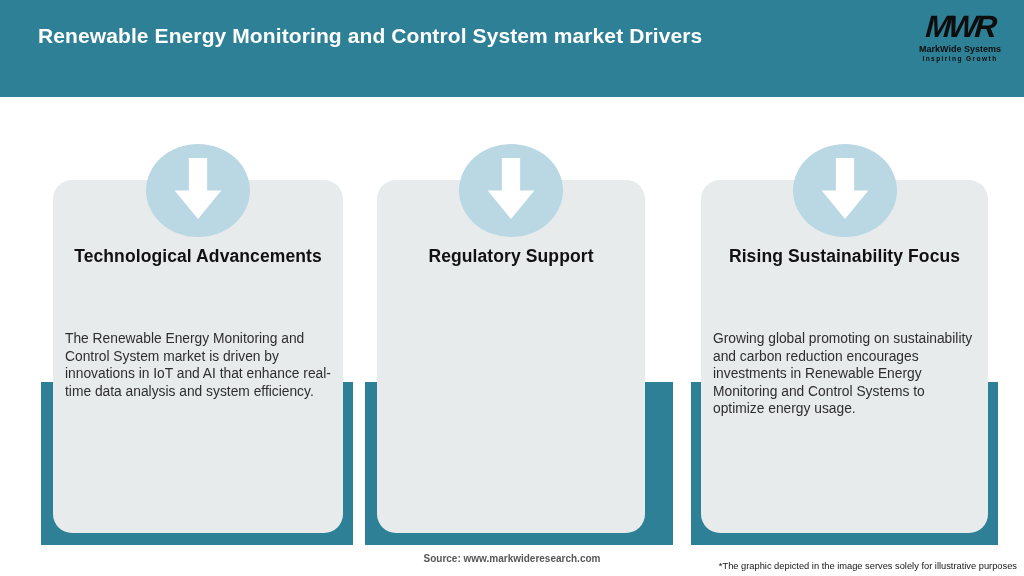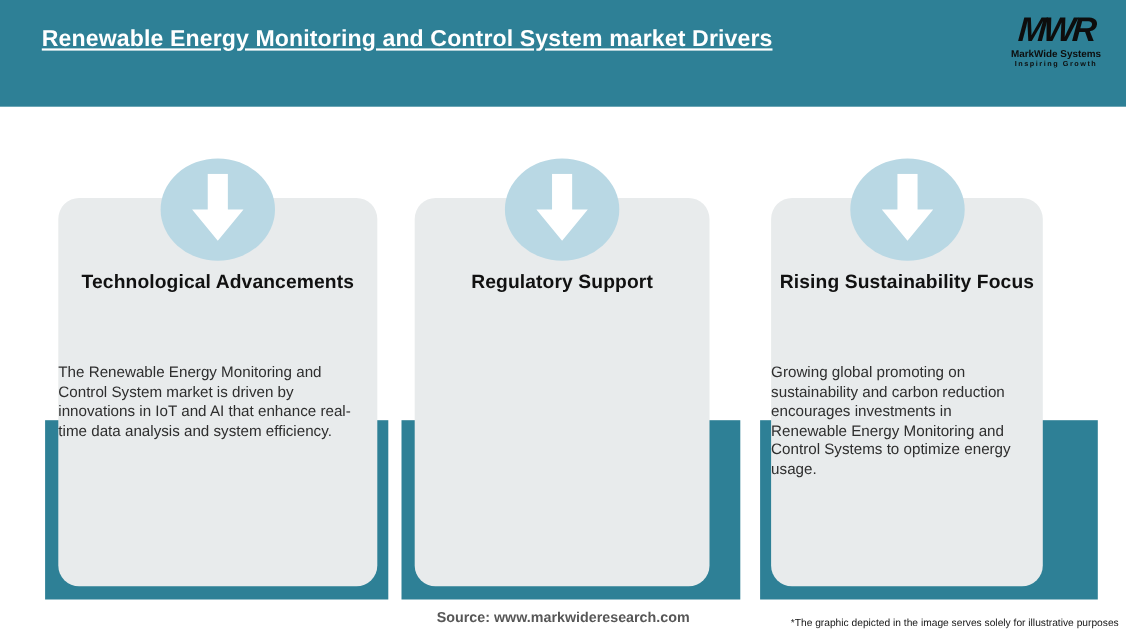--- a/index.html
+++ b/index.html
@@ -9,21 +9,21 @@
     font-family:"Liberation Sans",sans-serif;
   }
   
   .topbar{
     position:absolute;left:0;top:0;width:1024px;height:97px;
     background:var(--teal,#2e8096);
   }
   .page-title{
     position:absolute;left:38px;top:24px;margin:0;
     font-size:21px;font-weight:700;color:var(--title-white,#ffffff);
-    letter-spacing:.1px;white-space:nowrap;text-decoration:underline;
+    letter-spacing:.1px;white-space:nowrap;
   }
   .logo{
     position:absolute;right:16px;top:11px;width:96px;text-align:center;
     color:var(--logo-black,#0d0d0d);line-height:1;
   }
   .logo-mwr{
     font-size:31px;font-weight:800;font-style:italic;
     letter-spacing:-3px;transform:skewX(-4deg);
   }
   .logo-name{font-size:9px;font-weight:700;margin-top:3px;white-space:nowrap;}
@@ -36,42 +36,42 @@
   .bd-1{left:365px;width:308px;}
   .bd-2{left:691px;width:307px;}
   .card{
     position:absolute;top:180px;height:353px;
     background:var(--card-gray,#e8ebec);
     border-radius:19px;
     text-decoration:underline;
   }
   .card-0{left:53px;width:290px;}
   .card-1{left:377px;width:268px;}
-  .card-2{left:701px;width:247px;}
+  .card-2{left:701px;width:287px;}
   .icon-circle{
     position:absolute;top:-36px;left:50%;transform:translateX(-50%);
     width:104px;height:93px;border-radius:50%;
     background:var(--circle-blue,#b9d8e4);
     display:flex;align-items:center;justify-content:center;
   }
   .icon-circle svg{display:block;margin-top:-2px;}
   .card-heading{
     position:absolute;top:66px;left:0;right:0;margin:0;
     text-align:center;font-size:17.5px;font-weight:700;
     color:var(--heading-dark,#111111);letter-spacing:.1px;
   }
   .card-body{
-    position:absolute;top:150px;left:0;right:12px;margin:0;
+    position:absolute;top:150px;left:12px;right:12px;margin:0;
     font-size:13.8px;line-height:17.6px;
     color:var(--body-dark,#2e2e2e);
   }
   
   .source-line{
     position:absolute;left:0;right:0;top:553px;margin:0;
-    text-align:center;font-size:13px;font-weight:700;
+    text-align:center;font-size:10px;font-weight:700;
     color:var(--source-gray,#575757);
   }
   .disclaimer-line{
     position:absolute;right:3px;top:557px;margin:4px;
     font-size:9.3px;color:#151515;white-space:nowrap;
   }
 </style>
 </head>
 <body>
 

